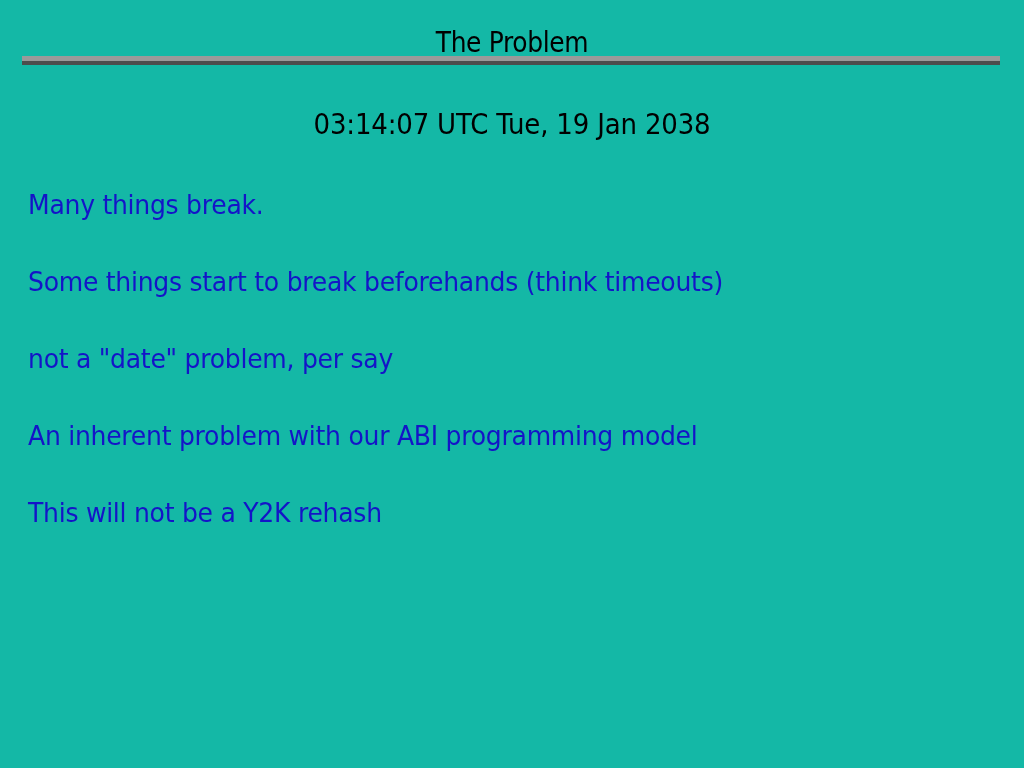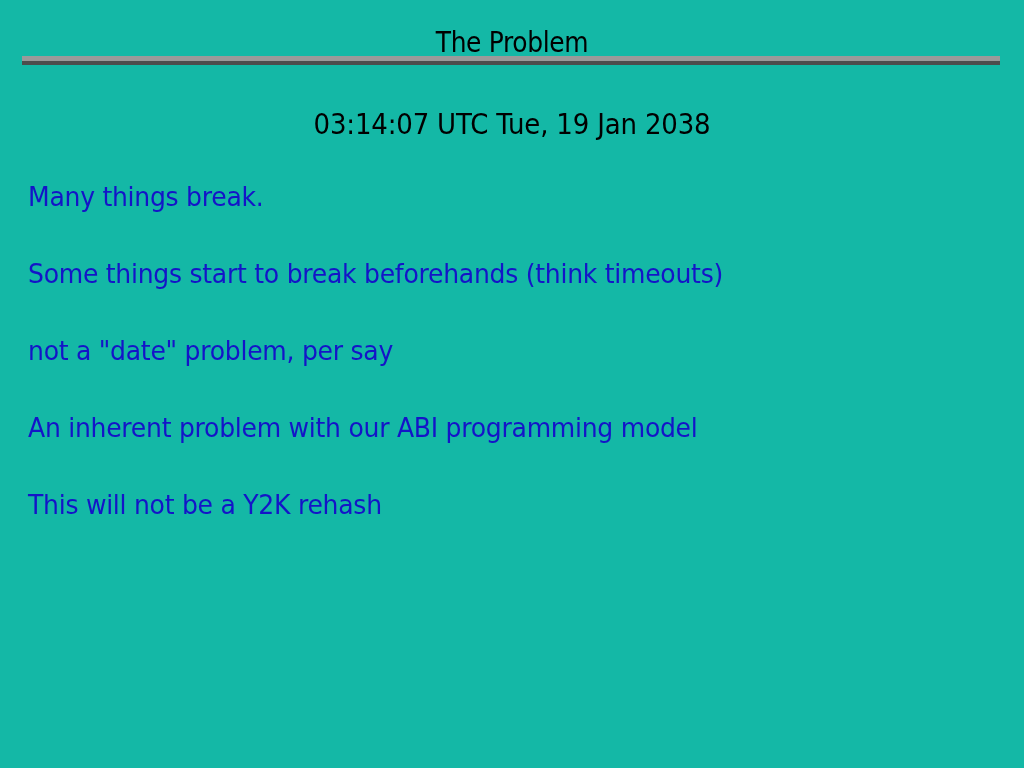--- a/index.html
+++ b/index.html
@@ -79,21 +79,21 @@
     letter-spacing: -0.2px;
     transform: scaleX(0.93);
     transform-origin: 50% 50%;
     white-space: nowrap;
   }
 
   
   .body-list {
     position: absolute;
     left: 28px;
-    top: 180px;
+    top: 188px;
     width: 980px;
   }
   .body-line {
     font-family: "DejaVu Sans", sans-serif;
     font-size: 27px;
     line-height: 34px;
     color: #1414c8;
     letter-spacing: -0.3px;
     white-space: nowrap;
     height: 34px;

